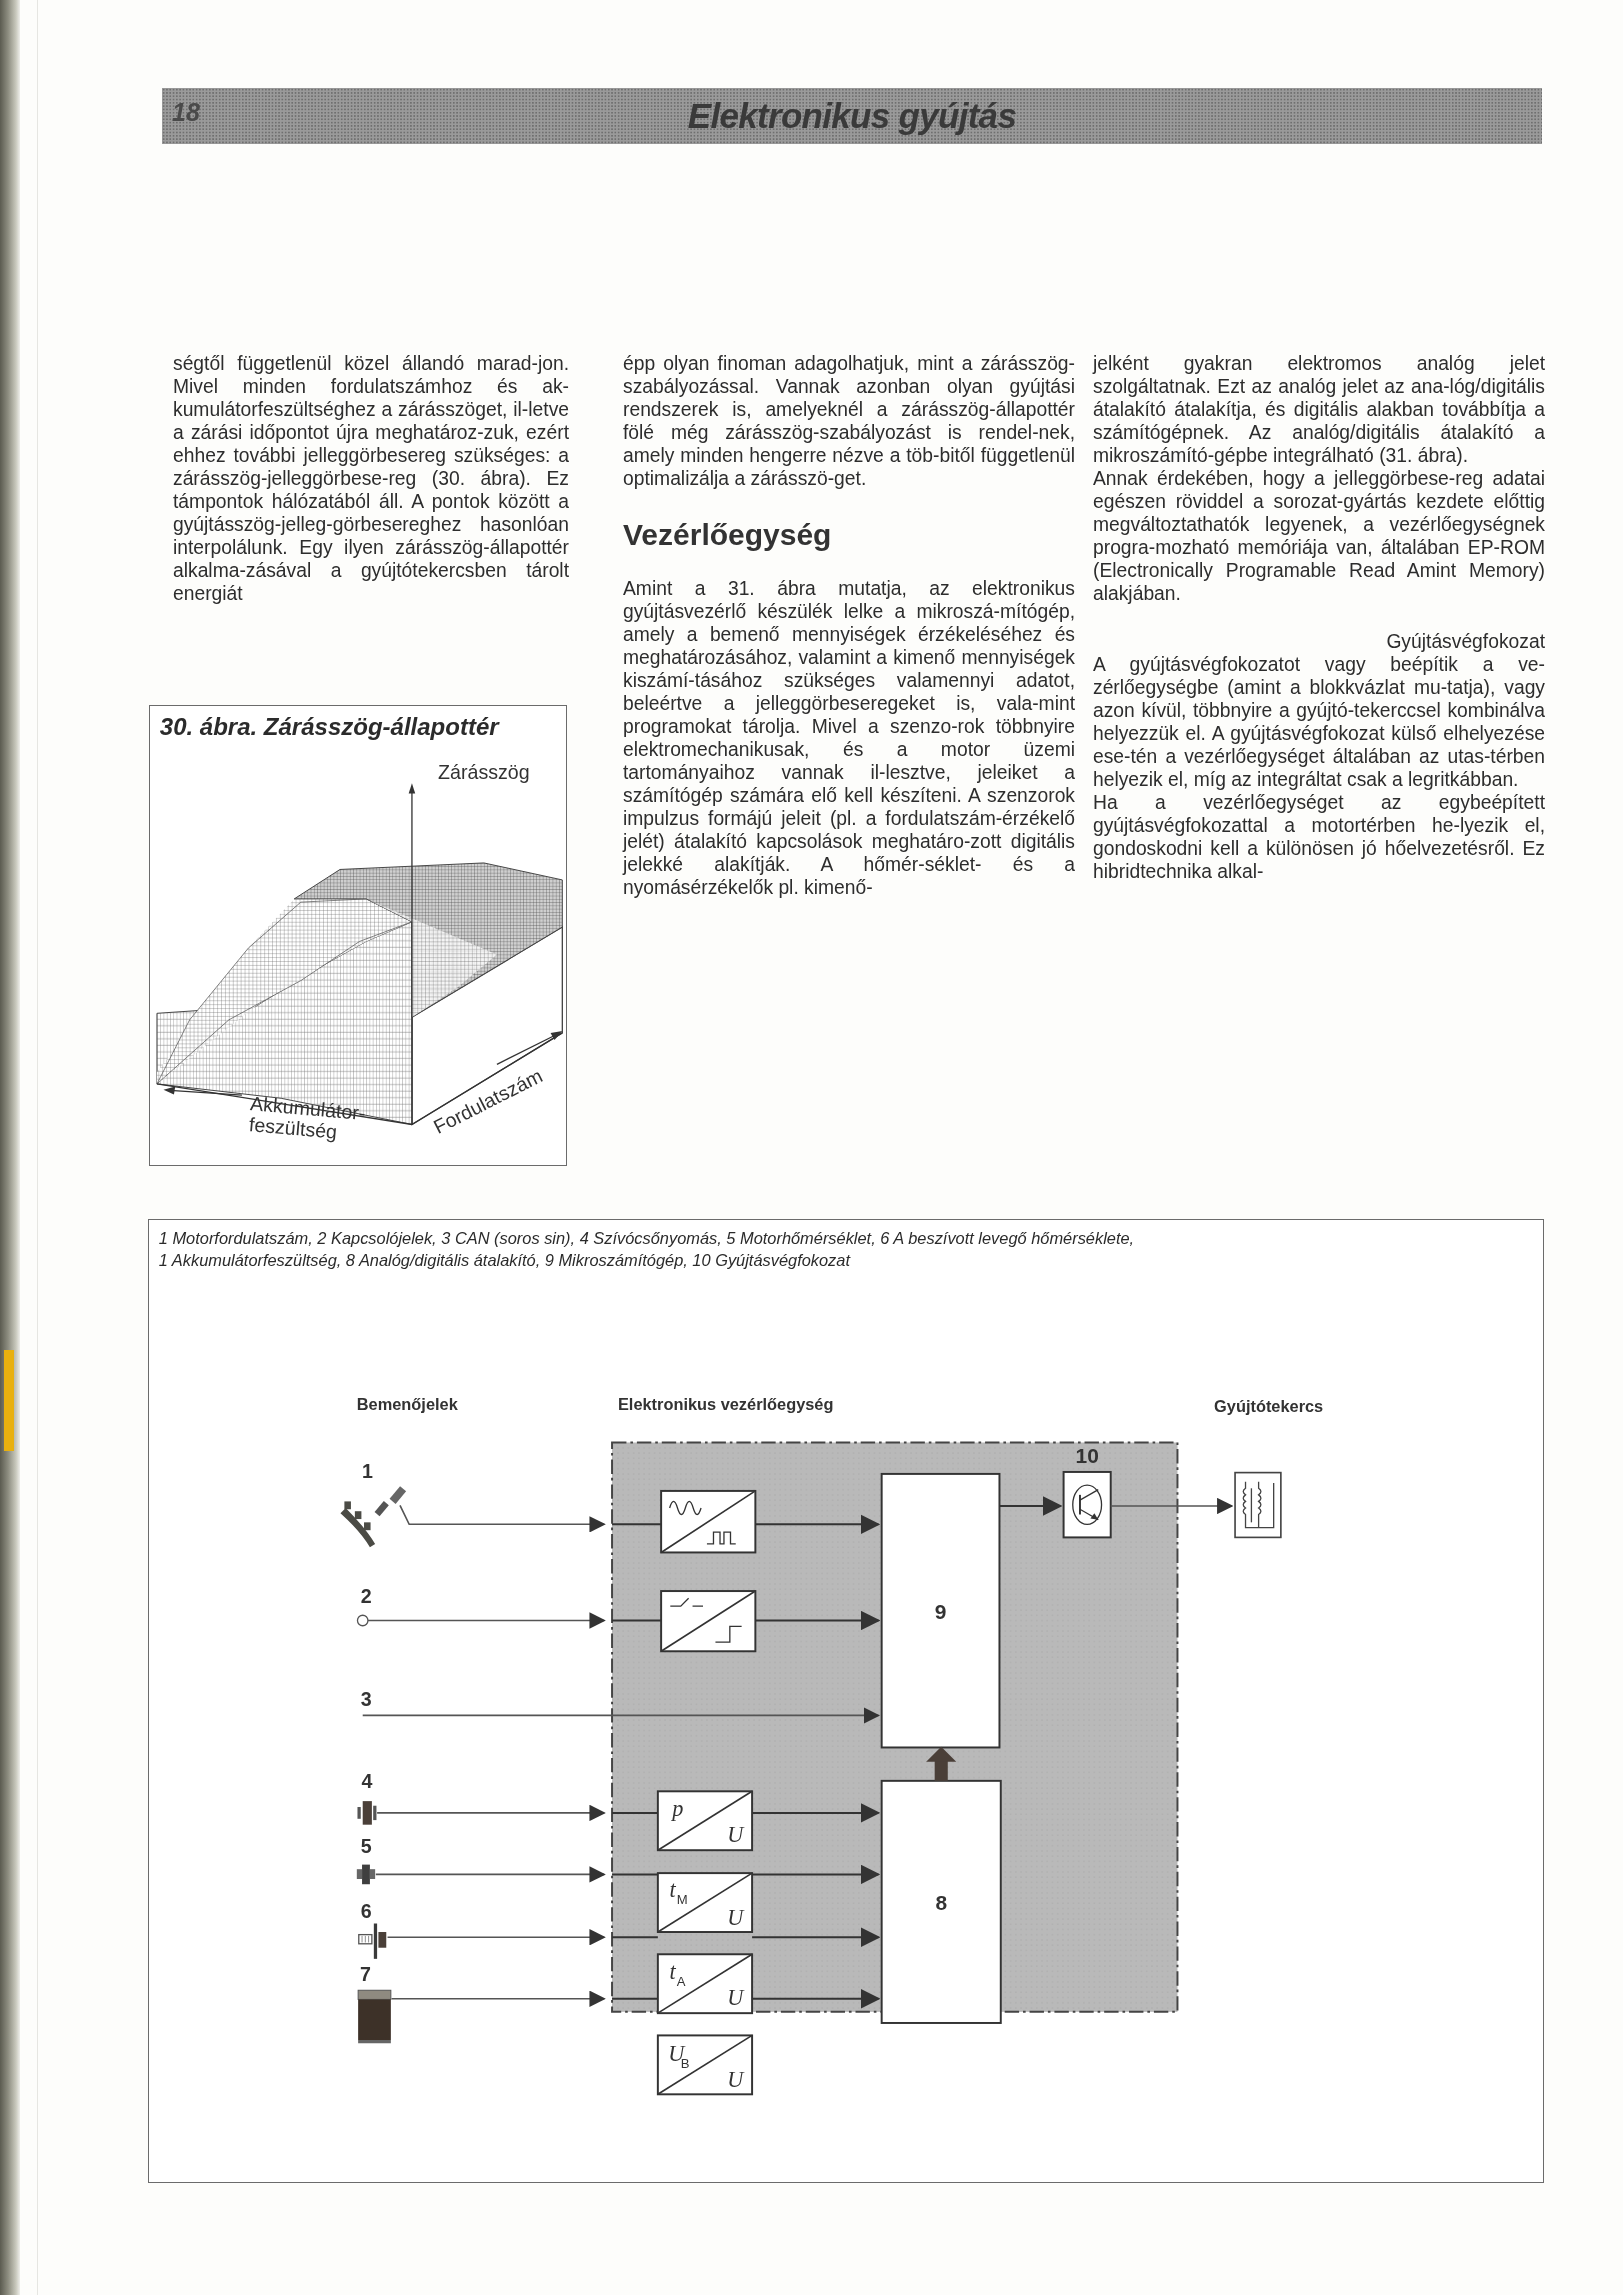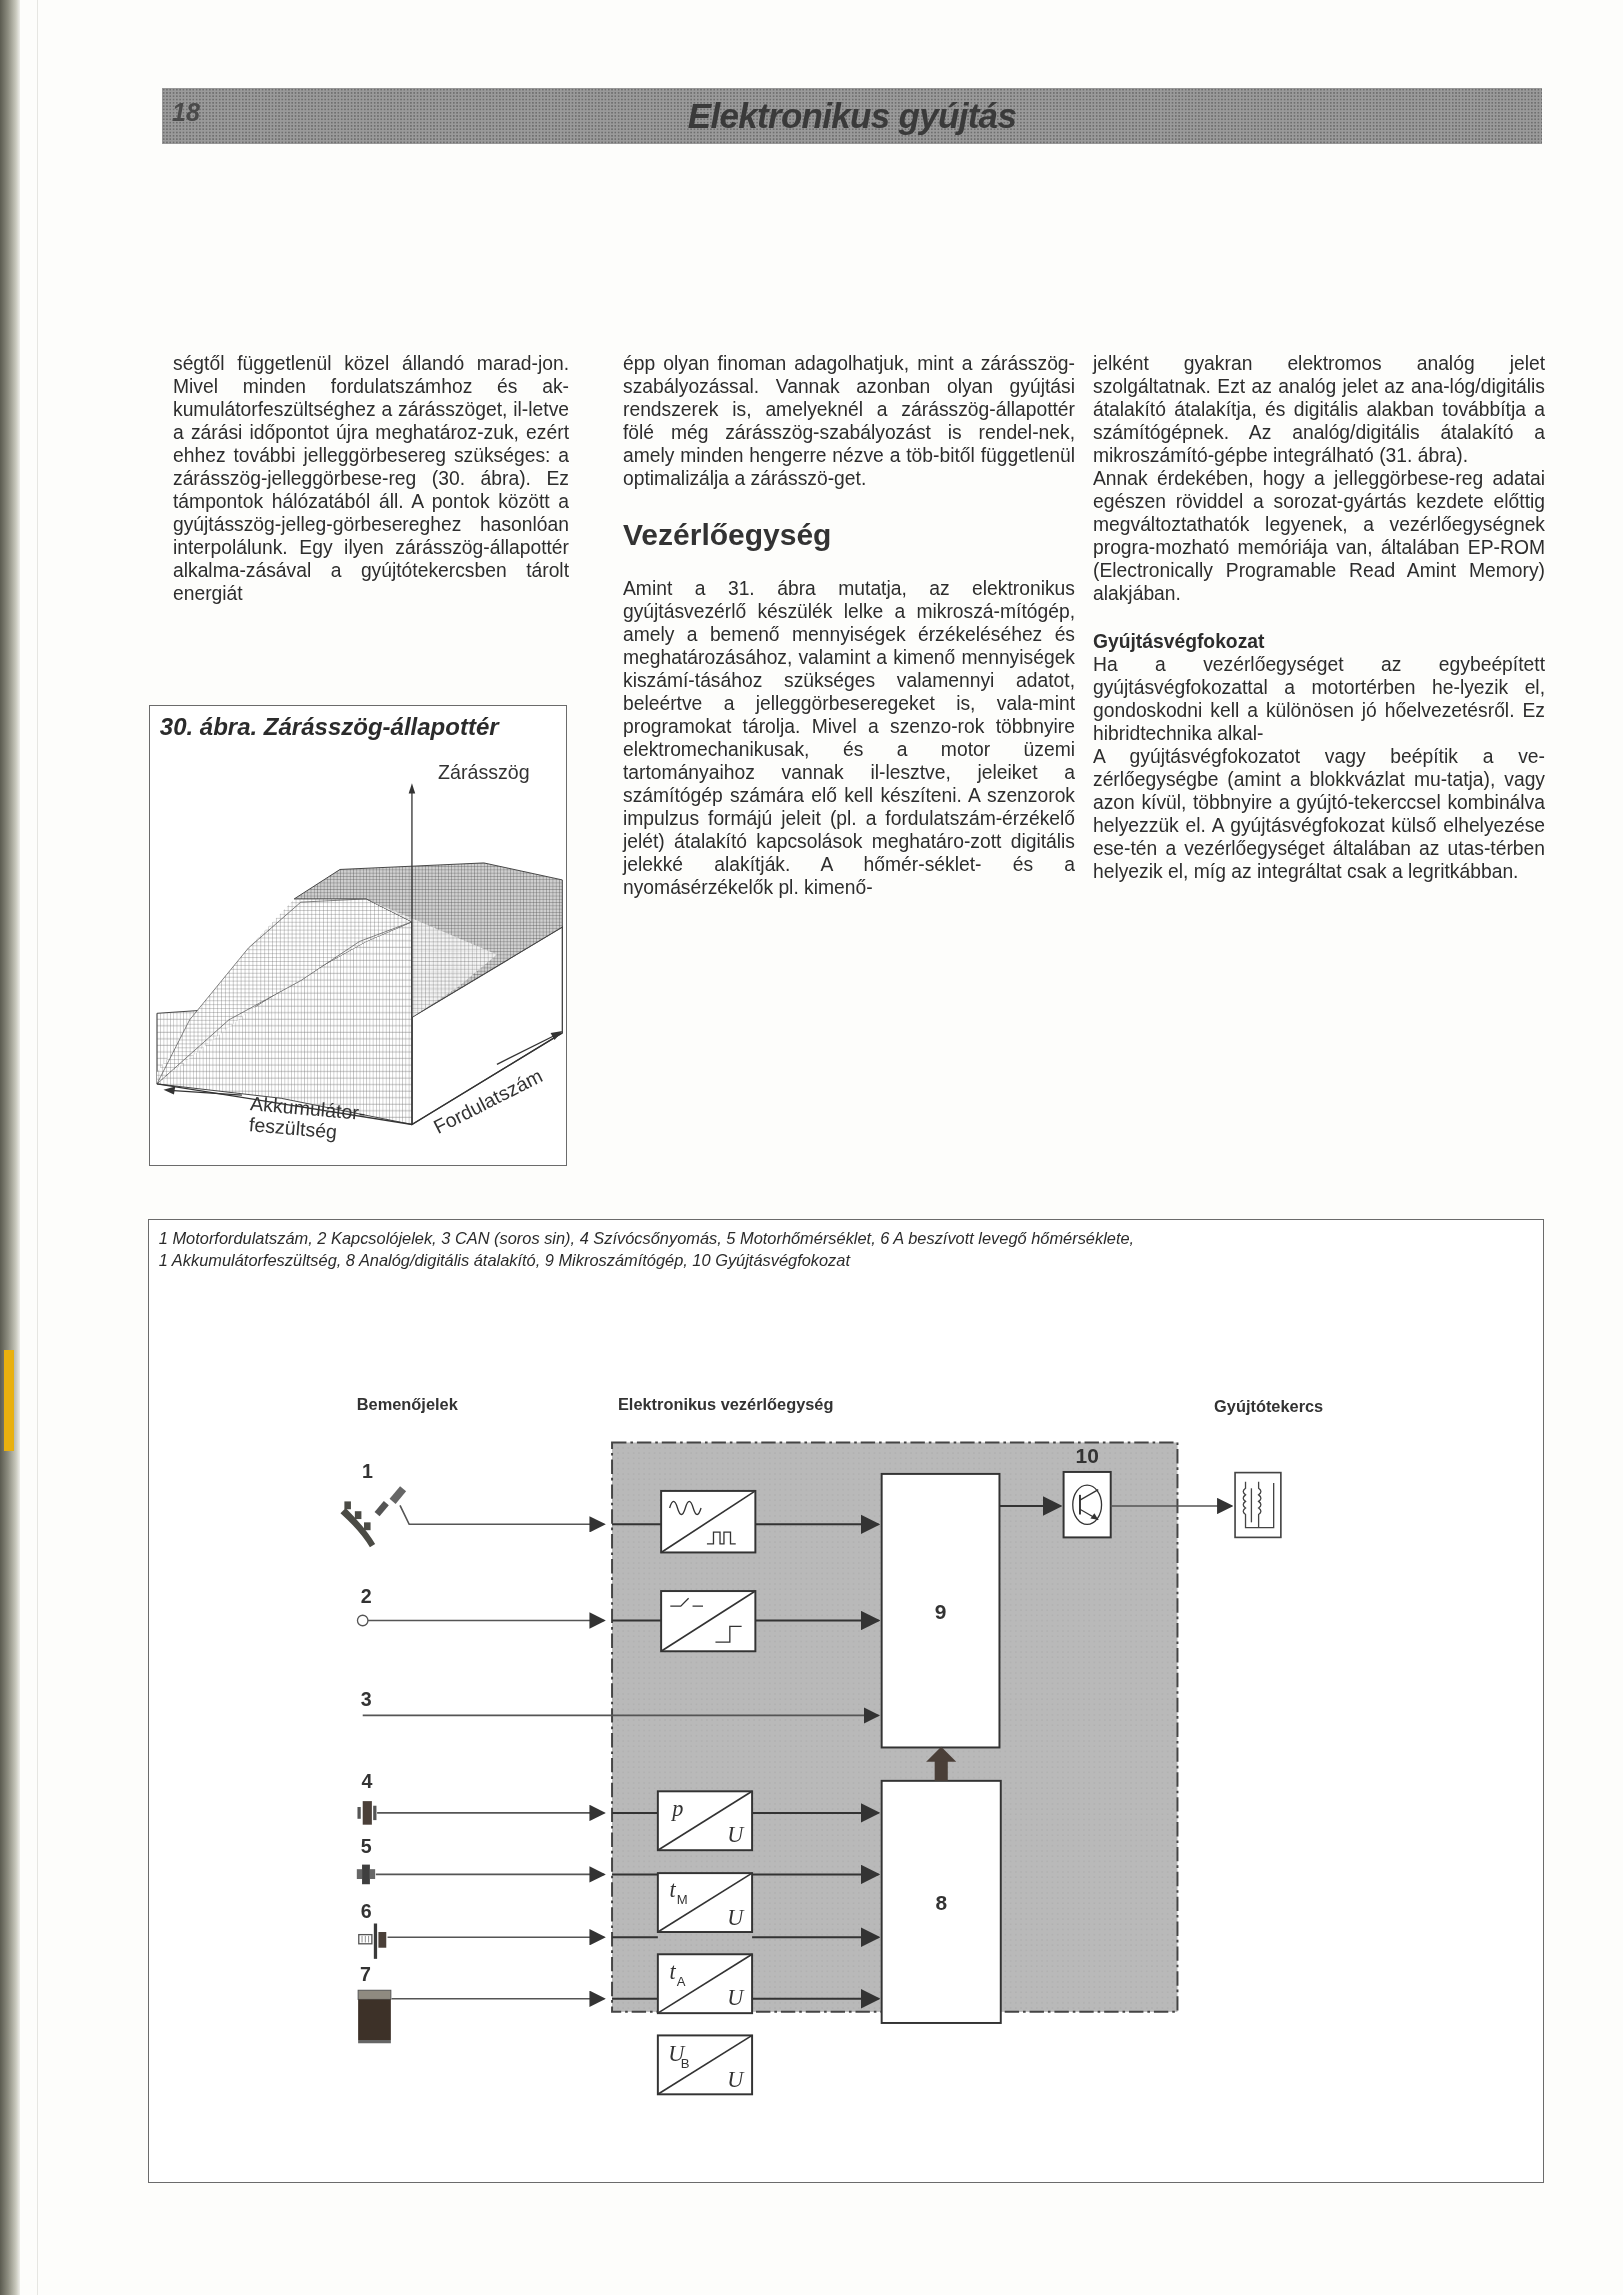--- a/index.html
+++ b/index.html
@@ -17,21 +17,21 @@
          color:#4a4a4a; }
   .running-title { position:absolute; left:0; width:1380px; top:7.9px; text-align:center; font-size:35px;
          font-style:italic; font-weight:bold; color:#3a3a3a; letter-spacing:-0.7px; }
 
   .col { position:absolute; font-size:19.3px; line-height:23px; text-align:justify; color:#2d2d2d; }
   .col p { margin:0; }
   .col1 { left:173px; top:352px; width:396px; }
   .col2 { left:623px; top:352px; width:452px; }
   .col3 { left:1093px; top:352px; width:452px; }
   .h2 { font-size:30px; font-weight:bold; line-height:33px; margin:27.5px 0 26px 0 !important; text-align:left; color:#333; }
-  .h3 { font-weight:bold; margin-top:25px !important; text-align:left; }
+  .h3 { font-weight:normal; margin-top:25px !important; text-align:right; }
 
   .fig30 { position:absolute; left:149px; top:705px; width:416px; height:459px; border:1.3px solid #6b6b6b; background:#fff; }
   .fig30-caption { position:absolute; left:9.8px; top:6.5px; font-size:24px; font-weight:bold; font-style:italic; color:#2b2b2b; }
   .fig30 svg { position:absolute; left:0; top:0; }
 
   .fig31 { position:absolute; left:148px; top:1219px; width:1394px; height:962px; border:1.3px solid #6b6b6b; background:#fff; }
   .fig31-caption { position:absolute; left:9.8px; top:6.5px; font-size:16.4px; line-height:22px; font-style:italic; color:#2b2b2b; }
   .fig31-caption .cap-title { font-weight:bold; }
   .fig31 svg { position:absolute; left:0; top:0; }
   .diag-label { font-family:"Liberation Sans", sans-serif; font-weight:bold; font-size:25px; fill:#333; }
@@ -105,22 +105,22 @@
 <div class="col col2">
   <p>épp olyan finoman adagolhatjuk, mint a zárásszög-szabályozással. Vannak azonban olyan gyújtási rendszerek is, amelyeknél a zárásszög-állapottér fölé még zárásszög-szabályozást is rendel-nek, amely minden hengerre nézve a töb-bitől függetlenül optimalizálja a zárásszö-get.</p>
   <p class="h2">Vezérlőegység</p>
   <p>Amint a 31. ábra mutatja, az elektronikus gyújtásvezérlő készülék lelke a mikroszá-mítógép, amely a bemenő mennyiségek érzékeléséhez és meghatározásához, valamint a kimenő mennyiségek kiszámí-tásához szükséges valamennyi adatot, beleértve a jelleggörbeseregeket is, vala-mint programokat tárolja. Mivel a szenzo-rok többnyire elektromechanikusak, és a motor üzemi tartományaihoz vannak il-lesztve, jeleiket a számítógép számára elő kell készíteni. A szenzorok impulzus formájú jeleit (pl. a fordulatszám-érzékelő jelét) átalakító kapcsolások meghatáro-zott digitális jelekké alakítják. A hőmér-séklet- és a nyomásérzékelők pl. kimenő-</p>
 </div>
 
 <div class="col col3">
   <p>jelként gyakran elektromos analóg jelet szolgáltatnak. Ezt az analóg jelet az ana-lóg/digitális átalakító átalakítja, és digitális alakban továbbítja a számítógépnek. Az analóg/digitális átalakító a mikroszámító-gépbe integrálható (31. ábra).</p>
   <p>Annak érdekében, hogy a jelleggörbese-reg adatai egészen rövid­del a sorozat-gyártás kezdete előttig megváltoztathatók legyenek, a vezérlőegységnek progra-mozható memóriája van, általában EP-ROM (Electronically Programable Read Amint Memory) alakjában.</p>
   <p class="h3">Gyújtásvégfokozat</p>
+  <p>A gyújtásvégfokozatot vagy beépítik a ve-zérlőegységbe (amint a blokkvázlat mu-tatja), vagy azon kívül, többnyire a gyújtó-tekerccsel kombinálva helyezzük el. A gyújtásvégfokozat külső elhelyezése ese-tén a vezérlőegységet általában az utas-térben helyezik el, míg az integráltat csak a legritkábban.</p>
   <p>Ha a vezérlőegységet az egybeépített gyújtásvégfokozattal a motortérben he-lyezik el, gondoskodni kell a különösen jó hőelvezetésről. Ez hibridtechnika alkal-</p>
-  <p>A gyújtásvégfokozatot vagy beépítik a ve-zérlőegységbe (amint a blokkvázlat mu-tatja), vagy azon kívül, többnyire a gyújtó-tekerccsel kombinálva helyezzük el. A gyújtásvégfokozat külső elhelyezése ese-tén a vezérlőegységet általában az utas-térben helyezik el, míg az integráltat csak a legritkábban.</p>
 </div>
 
 <div class="fig31">
   <div class="fig31-caption">
     <div>1 Motorfordulatszám, 2 Kapcsolójelek, 3 CAN (soros sin), 4 Szívócsőnyomás, 5 Motorhőmérséklet, 6 A beszívott levegő hőmérséklete,</div>
     <div>1 Akkumulátorfeszültség, 8 Analóg/digitális átalakító, 9 Mikroszámítógép, 10 Gyújtásvégfokozat</div>
   </div>
 
   <svg width="1394" height="962" viewBox="0 0 2129 1470">
     <defs>

